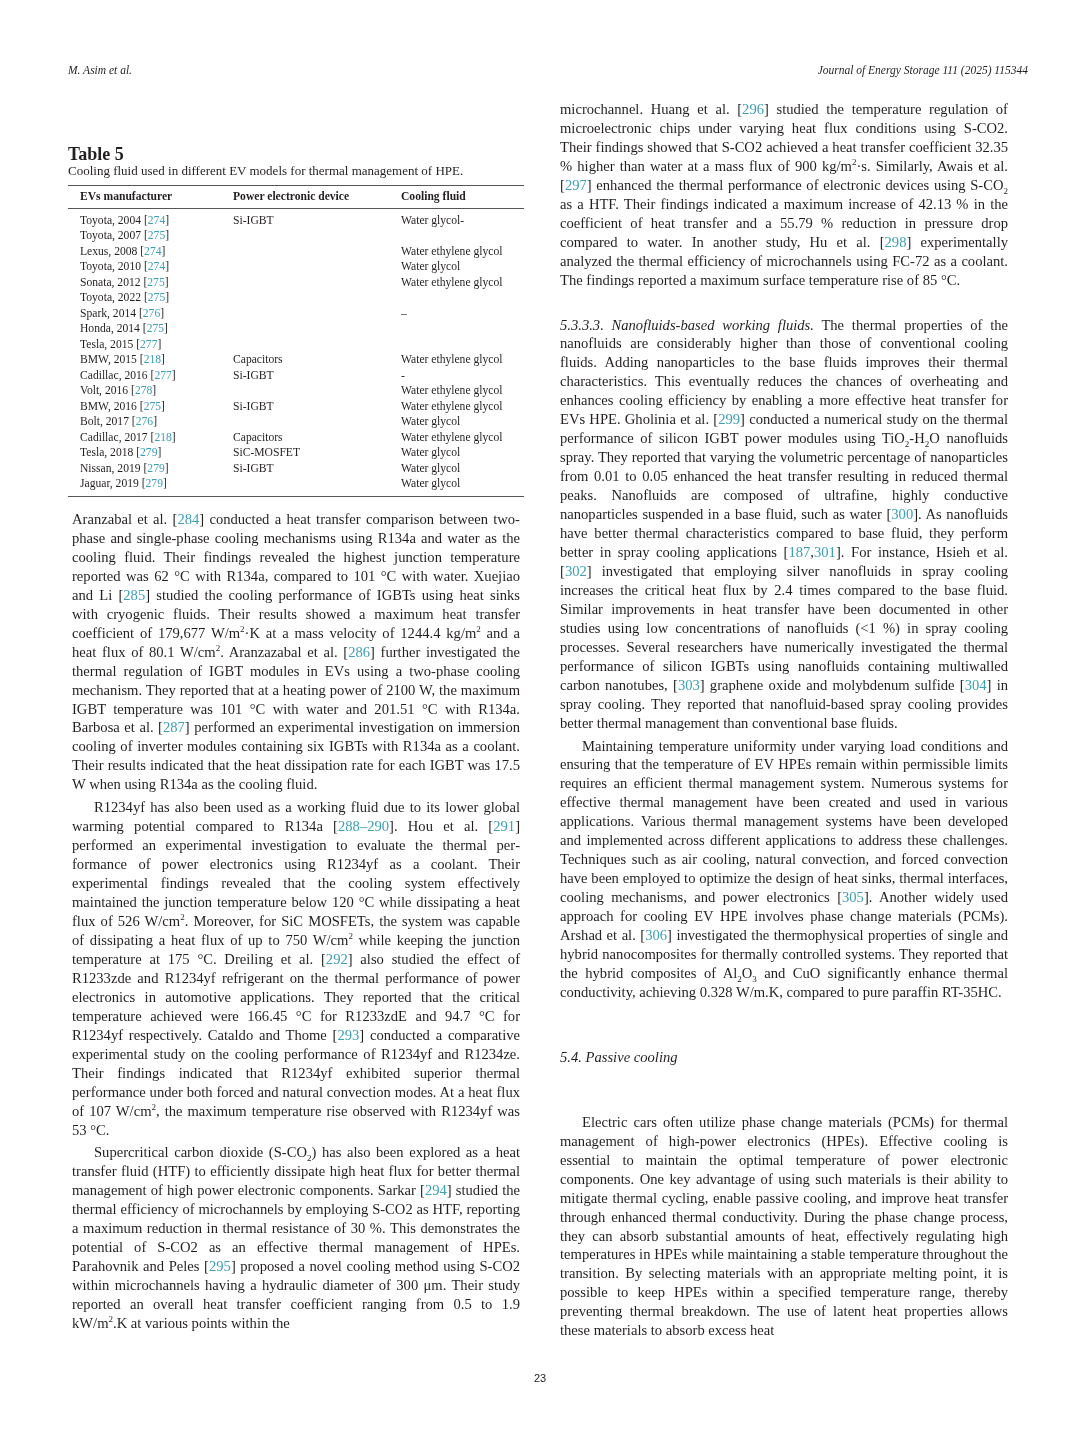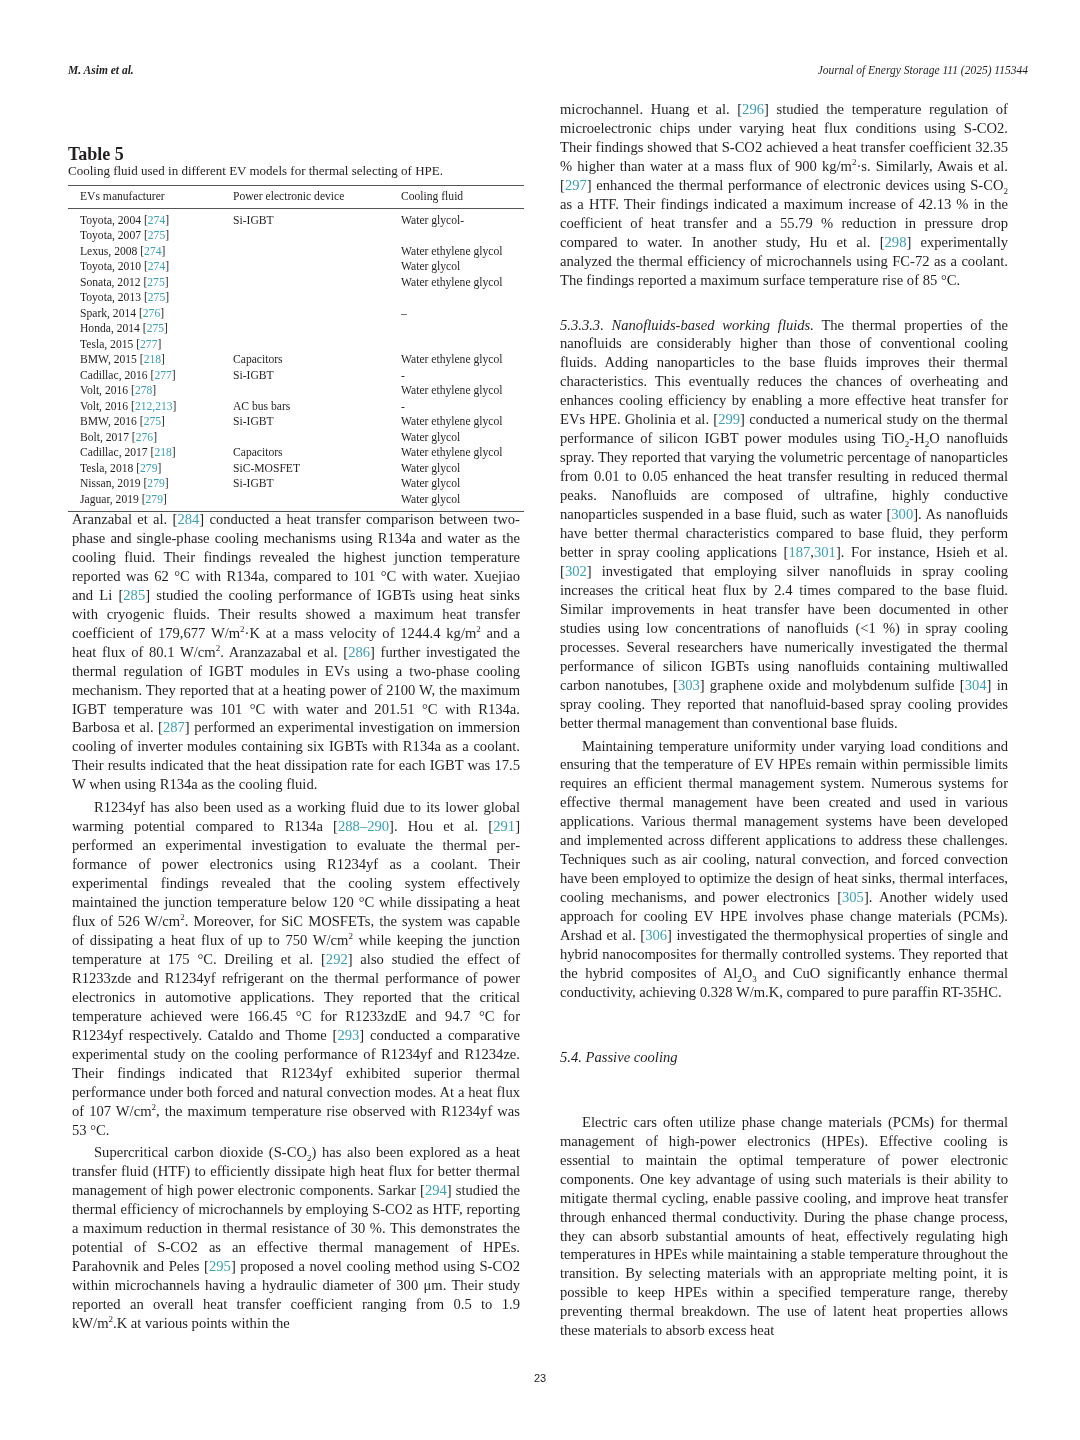--- a/index.html
+++ b/index.html
@@ -4,21 +4,21 @@
 <style>
   html, body { margin: 0; padding: 0; background: #ffffff; }
   body {
     width: 1080px; height: 1440px; position: relative; overflow: hidden;
     font-family: "Liberation Serif", "DejaVu Serif", serif;
     color: #231f20;
   }
   .running-head {
     position: absolute; top: 64px; font-style: italic; font-size: 11.5px;
   }
-  .rh-left { left: 68px; font-weight: bold; }
+  .rh-left { left: 68px; }
   .rh-right { right: 52px; }
   .col {
     position: absolute; width: 456px;
     font-size: 14.6px; line-height: 18.95px; text-align: justify;
     hyphens: manual;
   }
   .col-left { left: 68px; top: 506px; }
   .col-right { left: 556px; top: 96px; }
   .col p { margin: 4px; }
   .indent { text-indent: 22px; }
@@ -26,21 +26,21 @@
   sup, sub { font-size: 9px; line-height: 0; }
   .tbl-wrap { position: absolute; left: 68px; top: 98px; width: 456px; }
   .tbl-label { font-weight: bold; font-size: 18px; line-height: 16px; margin-top: 48px; }
   .tbl-caption { font-size: 13px; line-height: 17px; }
   table {
     width: 456px; border-collapse: collapse; margin-top: 6px;
     font-size: 11.6px; line-height: 15.5px;
     border-top: 1.5px solid #555; border-bottom: 1.5px solid #555;
   }
   thead th {
-    text-align: left; font-weight: normal; padding: 3px 0 3px 0;
+    text-align: left; font-weight: bold; padding: 3px 0 3px 0;
     border-bottom: 1.5px solid #555;
   }
   thead th:first-child, tbody td:first-child { padding-left: 12px; width: 153px; }
   thead th:nth-child(2), tbody td:nth-child(2) { width: 168px; }
   tbody tr:first-child td { padding-top: 4px; }
   tbody tr:last-child td { padding-bottom: 4px; }
   td { padding: 0; vertical-align: top; }
   .section-head { font-style: italic; }
   .subsec-title { font-style: italic; margin: 0; }
   .gap-med { height: 18px; }
@@ -51,21 +51,21 @@
   }
 </style>
 </head>
 <body>
 
 <div class="running-head rh-left">M. Asim et al.</div>
 <div class="running-head rh-right">Journal of Energy Storage 111 (2025) 115344</div>
 
 <div class="tbl-wrap">
   <div class="tbl-label">Table 5</div>
-  <div class="tbl-caption">Cooling fluid used in different EV models for thermal selecting of HPE.</div>
+  <div class="tbl-caption">Cooling fluid used in different EV models for thermal management of HPE.</div>
   <table>
     <thead>
       <tr>
         <th>EVs manufacturer</th>
         <th>Power electronic device</th>
         <th>Cooling fluid</th>
       </tr>
     </thead>
     <tbody id="table-body">
         <tr>
@@ -87,21 +87,21 @@
           <td><span>Toyota, 2010 </span><span>[</span><a class="ref">274</a><span>]</span></td>
           <td></td>
           <td>Water glycol</td>
         </tr>
         <tr>
           <td><span>Sonata, 2012 </span><span>[</span><a class="ref">275</a><span>]</span></td>
           <td></td>
           <td>Water ethylene glycol</td>
         </tr>
         <tr>
-          <td><span>Toyota, 2013 </span><span>[</span><a class="ref">275</a><span>]</span></td>
+          <td><span>Toyota, 2022 </span><span>[</span><a class="ref">275</a><span>]</span></td>
           <td></td>
           <td></td>
         </tr>
         <tr>
           <td><span>Spark, 2014 </span><span>[</span><a class="ref">276</a><span>]</span></td>
           <td></td>
           <td>–</td>
         </tr>
         <tr>
           <td><span>Honda, 2014 </span><span>[</span><a class="ref">275</a><span>]</span></td>
@@ -120,25 +120,20 @@
         </tr>
         <tr>
           <td><span>Cadillac, 2016 </span><span>[</span><a class="ref">277</a><span>]</span></td>
           <td>Si-IGBT</td>
           <td>-</td>
         </tr>
         <tr>
           <td><span>Volt, 2016 </span><span>[</span><a class="ref">278</a><span>]</span></td>
           <td></td>
           <td>Water ethylene glycol</td>
-        </tr>
-        <tr>
-          <td><span>Volt, 2016 </span><span>[</span><a class="ref">212,213</a><span>]</span></td>
-          <td>AC bus bars</td>
-          <td>-</td>
         </tr>
         <tr>
           <td><span>BMW, 2016 </span><span>[</span><a class="ref">275</a><span>]</span></td>
           <td>Si-IGBT</td>
           <td>Water ethylene glycol</td>
         </tr>
         <tr>
           <td><span>Bolt, 2017 </span><span>[</span><a class="ref">276</a><span>]</span></td>
           <td></td>
           <td>Water glycol</td>

